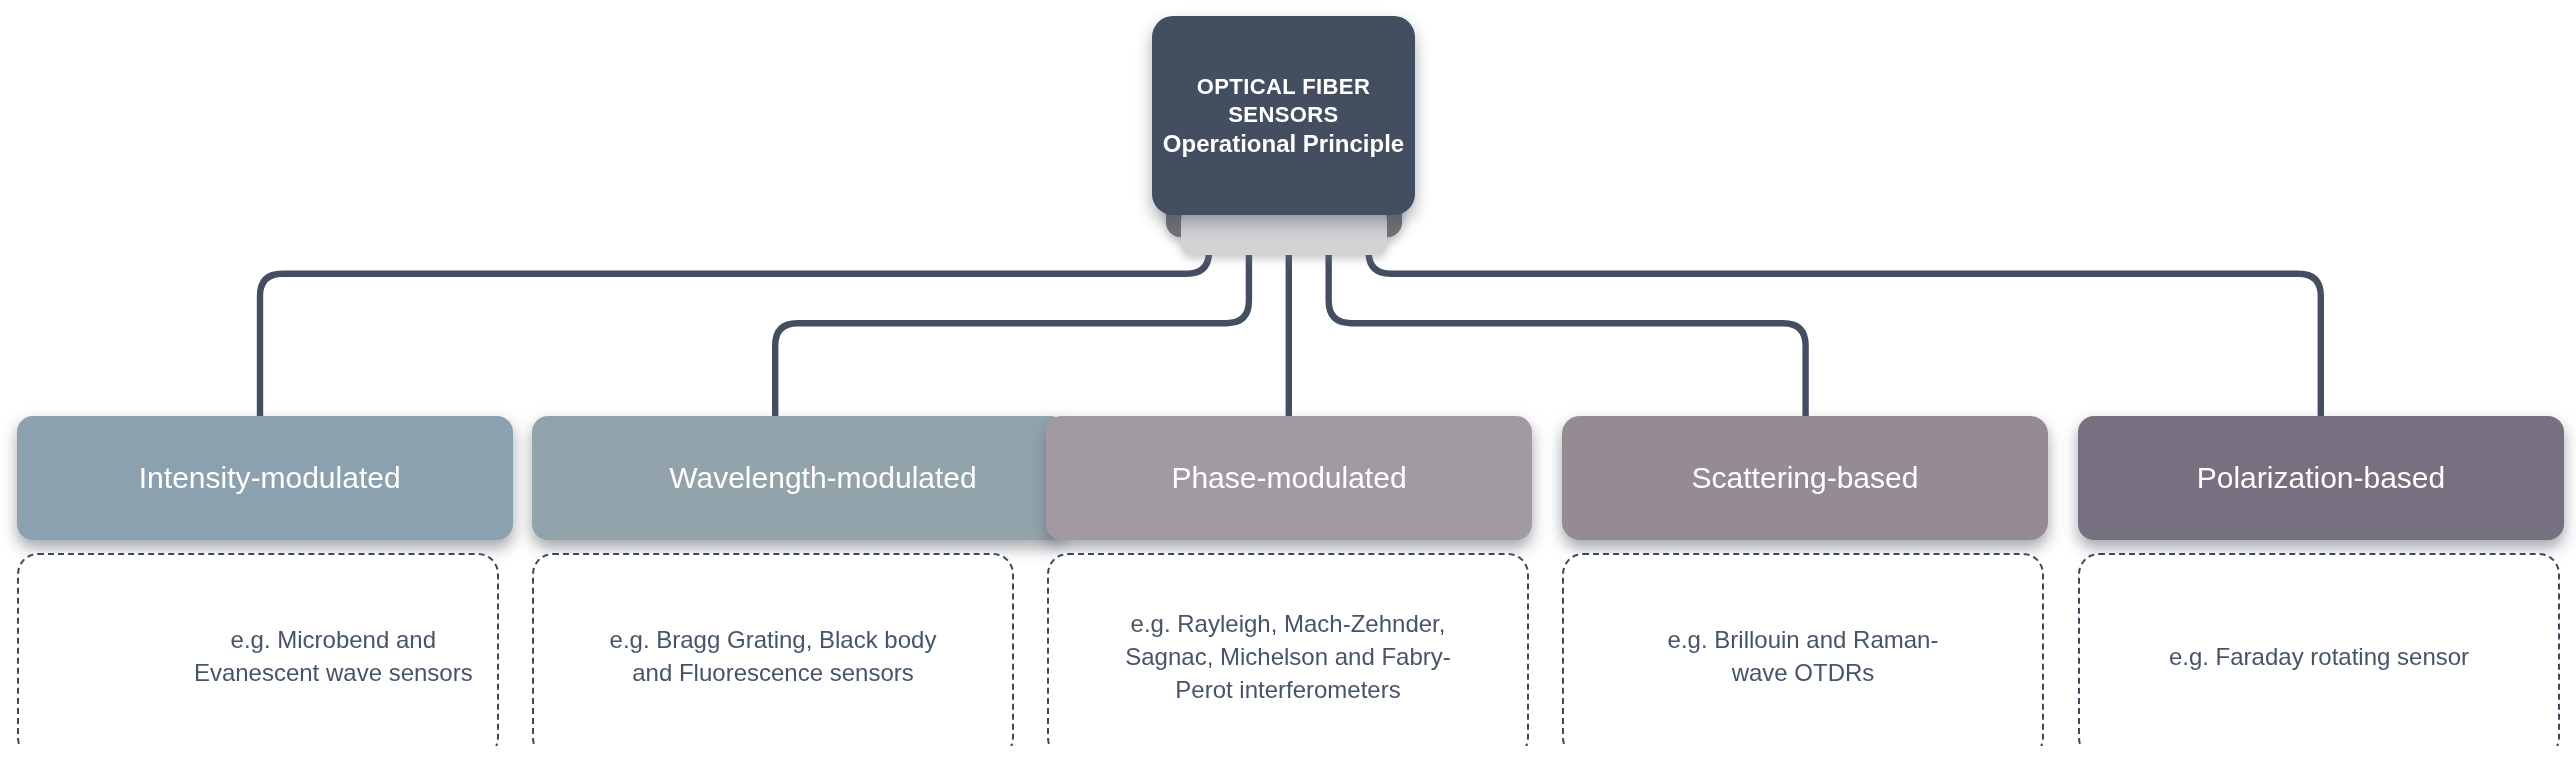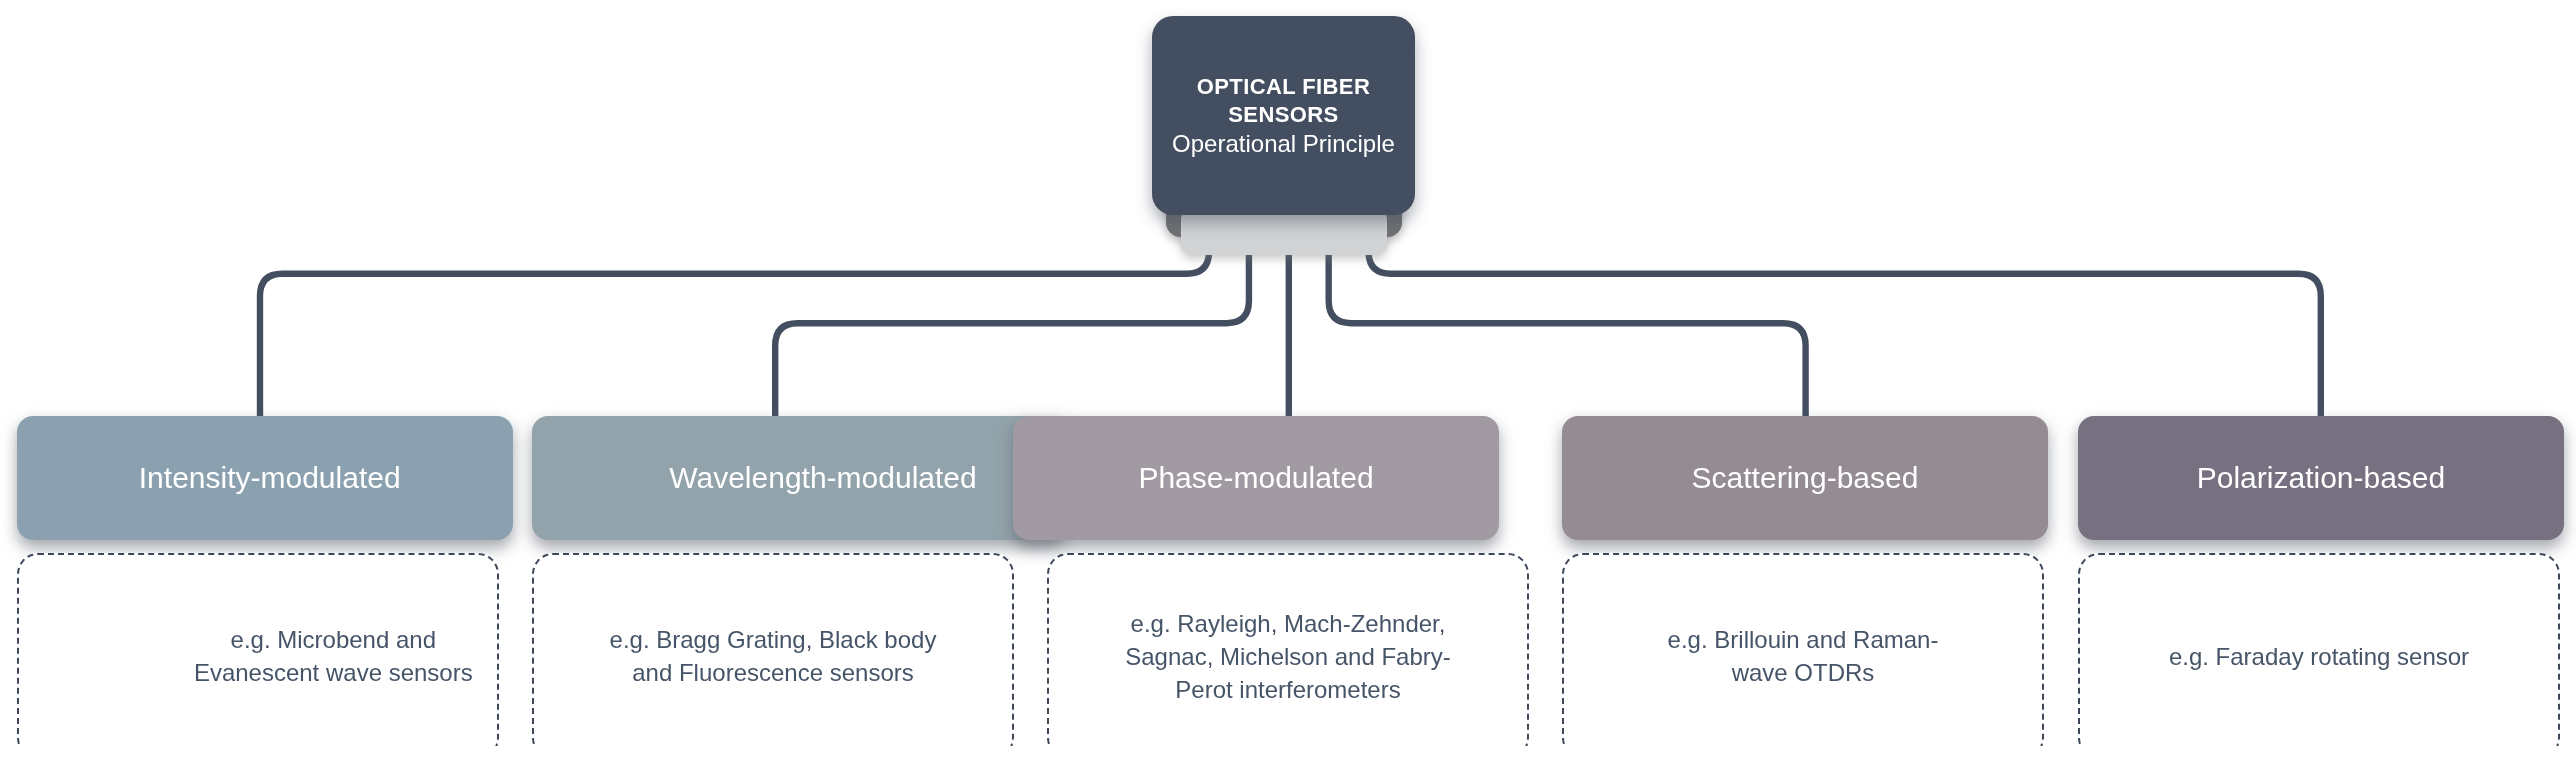--- a/index.html
+++ b/index.html
@@ -45,21 +45,21 @@
     text-align: center;
     color: #ffffff;
   }
   .root-title {
     font-weight: bold;
     font-size: 22px;
     line-height: 28px;
     letter-spacing: 0.4px;
   }
   .root-subtitle {
-    font-weight: normal;
+    font-weight: bold;
     font-size: 24px;
     line-height: 29px;
   }
   .stack-mid {
     position: absolute;
     left: 1166px; top: 191px;
     width: 236px; height: 46px;
     background: #6f7173;
     border-radius: 14.4px;
     box-shadow: 0 4.8px 9.6px rgba(90, 92, 95, 0.4);
@@ -85,21 +85,21 @@
     z-index: 2;
     display: flex;
     align-items: center;
     justify-content: center;
     color: #ffffff;
     font-size: 30px;
     text-align: center;
   }
   .cat-1 { left: 16.7px; }
   .cat-2 { left: 532px; }
-  .cat-3 { left: 1013px; justify-content: center; }
+  .cat-3 { left: 1046px; justify-content: center; }
   .cat-4 { left: 1562px; }
   .cat-5 { left: 2078px; }
 
   
   .ex-box {
     position: absolute;
     top: 553px;
     width: 482px; height: 206px;
     border: 2.4px dashed #3c4859;
     border-radius: 21px;
@@ -146,21 +146,21 @@
 
   <div class="cat-box cat-1" style="background: rgb(139, 161, 176); padding-left: 10px;">
     <span>Intensity-modulated</span>
   </div>
   <div class="cat-box cat-2" style="background: rgb(147, 163, 171); padding-left: 48px;">
     <span>Wavelength-modulated</span>
   </div>
   <div class="cat-box cat-3" style="background: rgb(162, 154, 162);">
     <span>Phase-modulated</span>
   </div>
-  <div class="cat-box cat-4" style="background: rgb(148, 139, 147);">
+  <div class="cat-box cat-4" style="background: rgb(148, 139, 147); border-radius: 18px;">
     <span>Scattering-based</span>
   </div>
   <div class="cat-box cat-5" style="background: rgb(118, 112, 128);">
     <span>Polarization-based</span>
   </div>
 
   <div class="ex-box ex-1">
     <span>e.g. Microbend and
 Evanescent wave sensors</span>
   </div>

